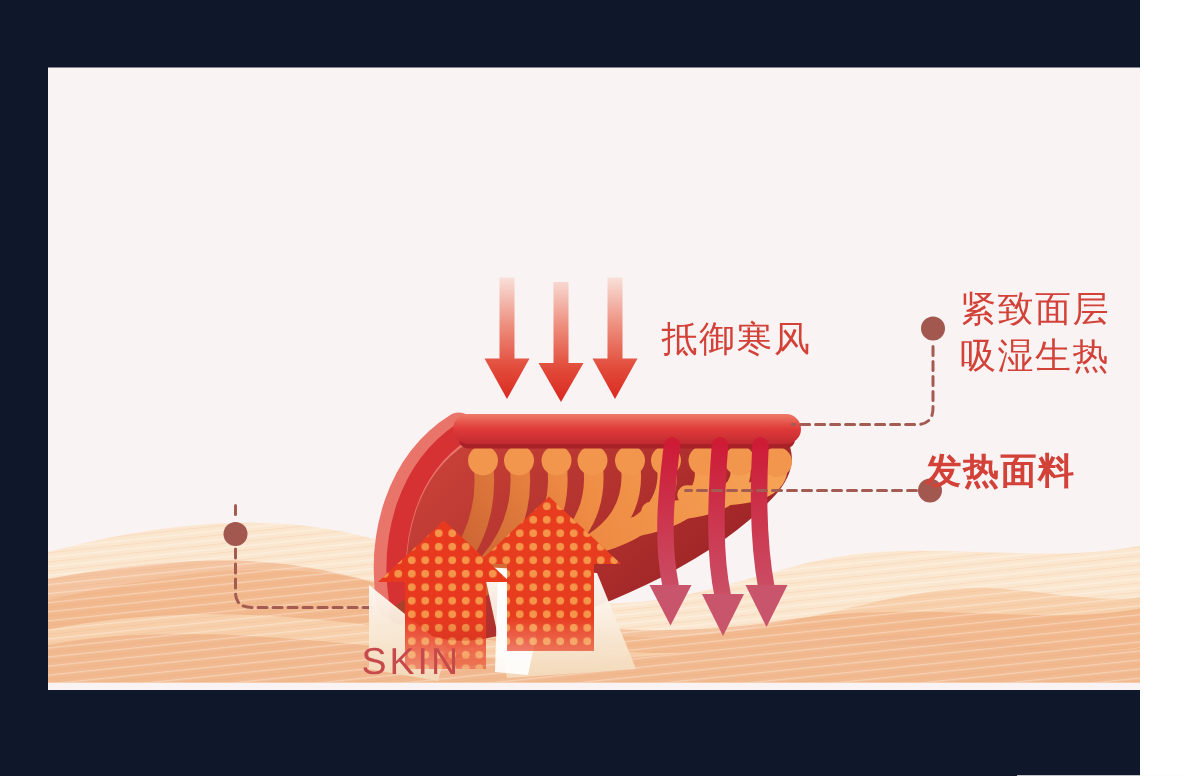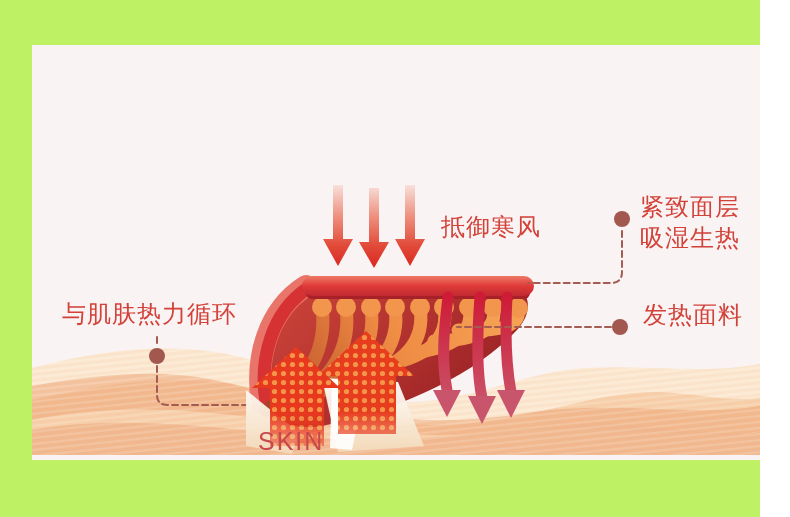--- a/index.html
+++ b/index.html
@@ -1,16 +1,16 @@
 <!DOCTYPE html>
 <html><head>
 <meta charset="utf-8">
 <style>
   html,body{margin:0;padding:0;background:#ffffff;}
-  #stage{position:relative;width:760px;height:517px;background:#bef264;overflow:hidden;
+  #stage{position:relative;width:760px;height:517px;background:#0f172a;overflow:hidden;
          font-family:"Liberation Sans","DejaVu Sans",sans-serif;}
   #art{position:absolute;left:0;top:0;}
   .label{position:absolute;color:#d24238;font-weight:500;white-space:nowrap;}
   .cn{font-size:24px;letter-spacing:1px;line-height:31px;}
   .skin{font-size:25px;font-weight:400;letter-spacing:2px;color:#c7494b;}
 </style>
 </head>
 <body>
 
 <div id="stage">
@@ -160,20 +160,19 @@
     <circle cx="620" cy="327" r="8" fill="#a2574f"></circle>
   </svg>
 
   <div class="label cn" style="left:441px;top:211px;">抵御寒风</div>
 
   <div class="label cn" style="left:640px;top:191px;">
     <div>紧致面层</div>
     <div>吸湿生热</div>
   </div>
 
-  <div class="label cn" style="left:643px;top:299px;">
+  <div class="label cn" style="left:617px;top:299px;font-weight:bold;">
     <div>发热面料</div>
   </div>
 
-  <div class="label cn" style="left:62px;top:298px;">与肌肤热力循环</div>
 
-  <div class="label skin" style="left:258px;top:427px;">SKIN</div>
+  <div class="label skin" style="left:241px;top:427px;">SKIN</div>
 </div>
 
 </body></html>

